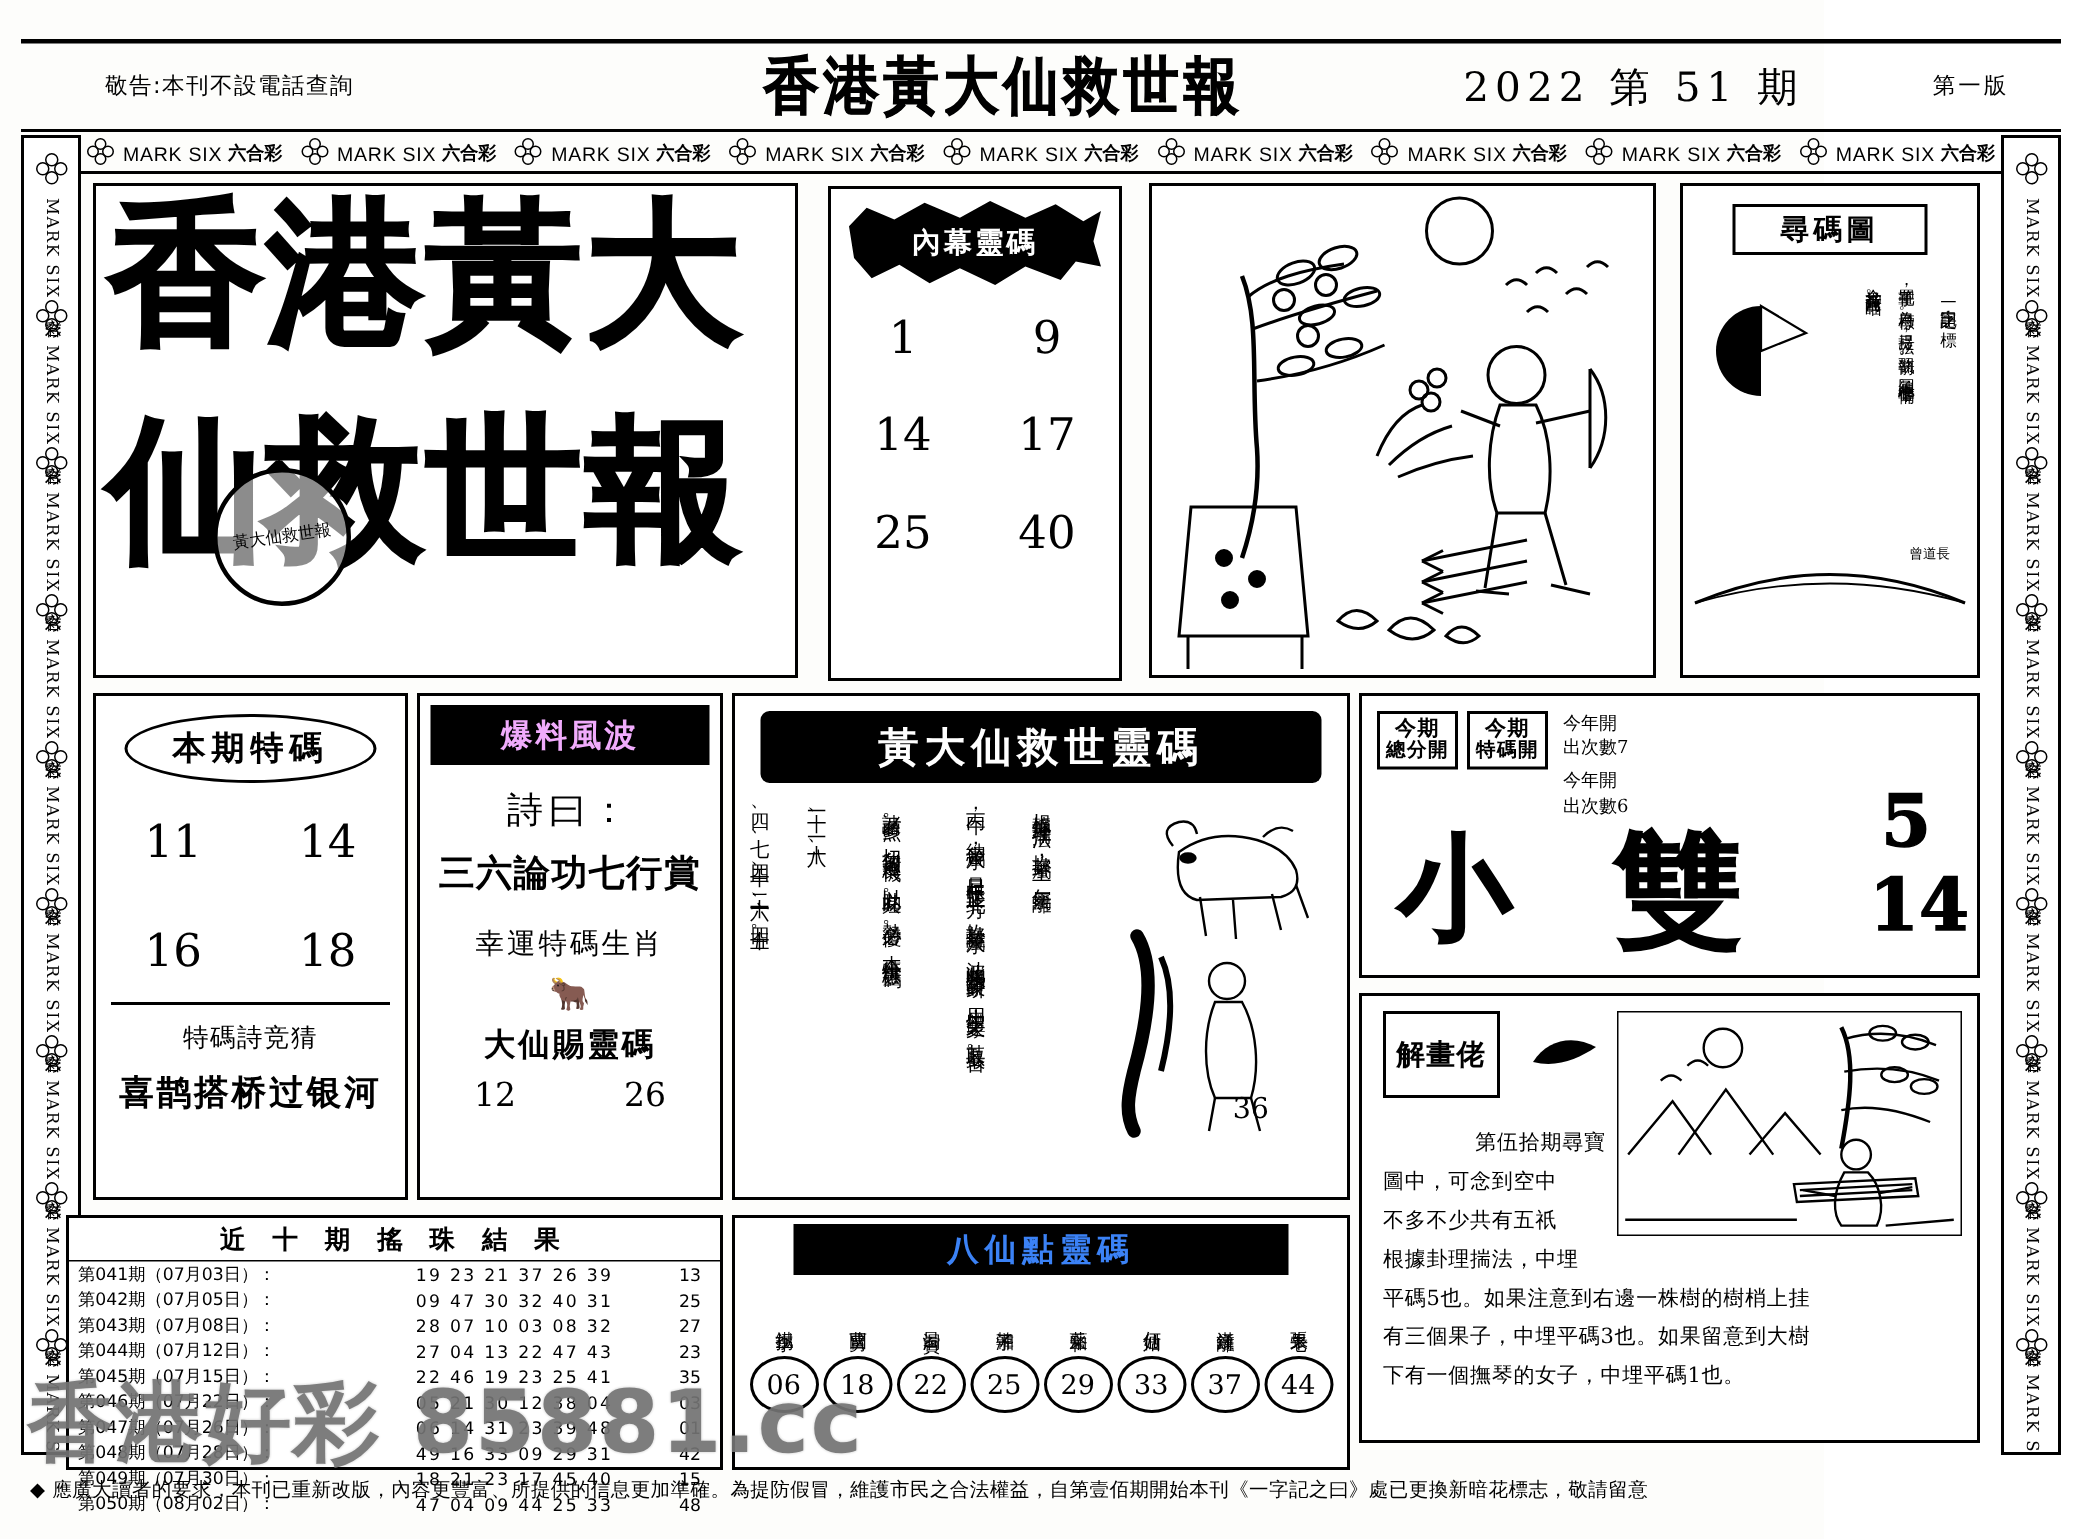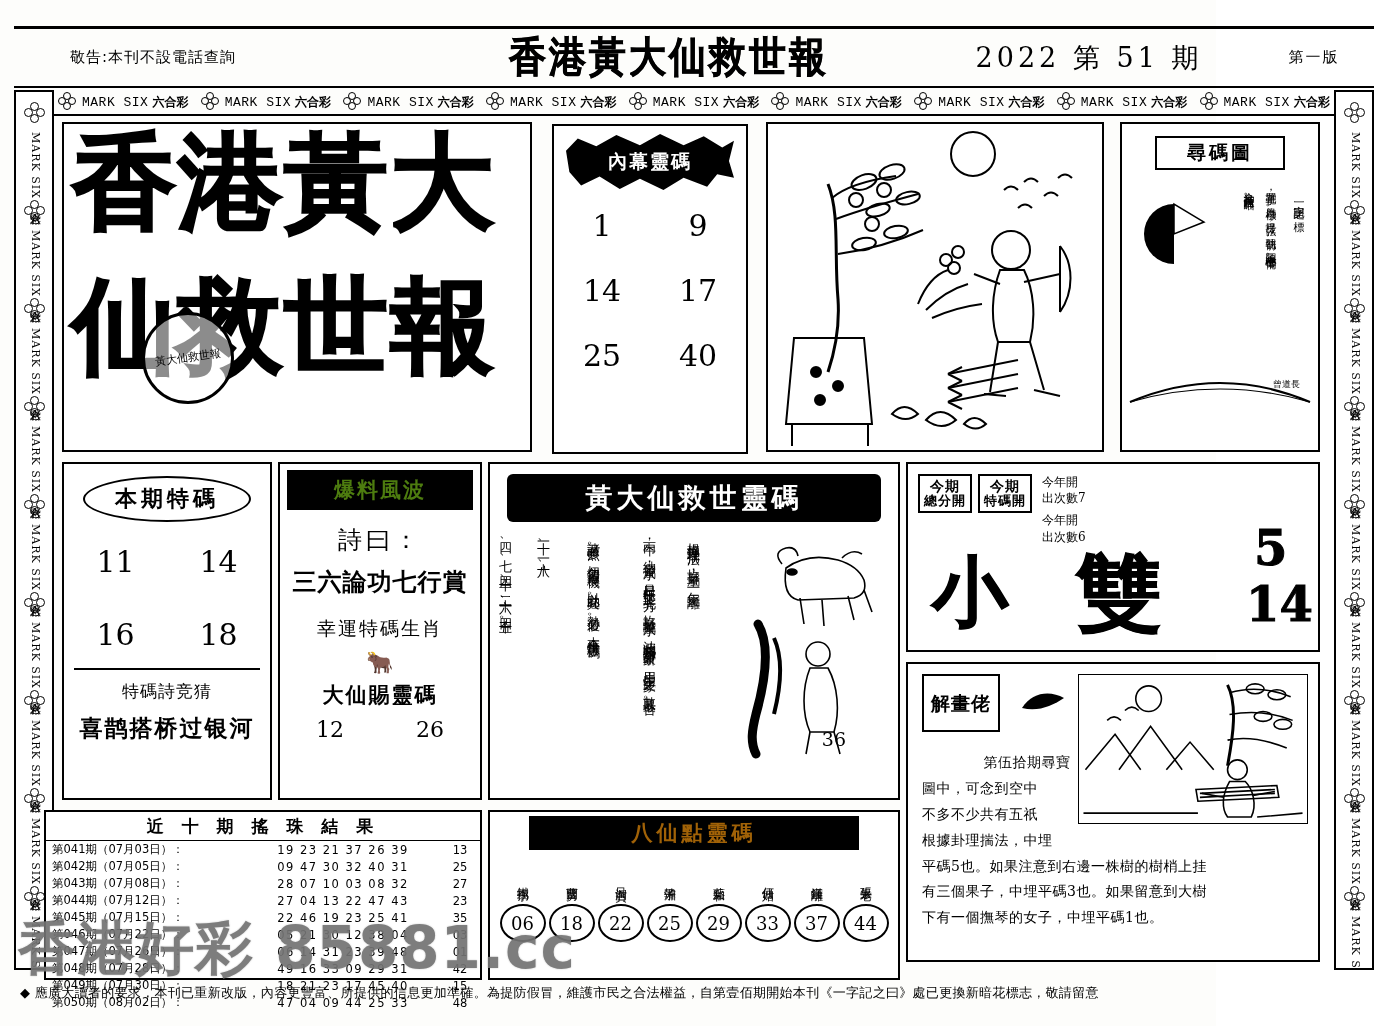--- a/index.html
+++ b/index.html
@@ -79,21 +79,21 @@
   }
   .band .unit { display: flex; align-items: center; gap: 4px; }
   .band .bflower { position: relative; width: 20px; height: 20px; }
   .band .bflower i {
     position: absolute; width: 8px; height: 8px; border: 1.5px solid #000; border-radius: 50%;
   }
   .band .bflower i:nth-child(1){ left:5px; top:0; }
   .band .bflower i:nth-child(2){ left:0; top:5px; }
   .band .bflower i:nth-child(3){ left:10px; top:5px; }
   .band .bflower i:nth-child(4){ left:5px; top:10px; }
-  .band .m1 { font-family: Liberation Mono, monospace; font-size: 13px; letter-spacing: .5px; }
+  .band .m1 { font-family: Liberation Sans, sans-serif; font-size: 13px; letter-spacing: .5px; }
   .band .m2 { font-family: "DejaVu Serif", serif; font-size: 12px; font-weight: bold; }
 
   
   .box { position: absolute; border: 2px solid #000; background: #fff; }
 
   
   #logo-block { left: 62px; top: 122px; width: 470px; height: 330px; }
   .logo-inner { position: relative; width: 100%; height: 100%; overflow: hidden; }
   .logo-l1 {
     position: absolute; left: 8px; top: 6px; width: 455px;
@@ -169,21 +169,21 @@
   }
   .tema-line {
     margin-top: 10px; text-align: center; font-size: 23px; letter-spacing: 2px;
     font-family: "DejaVu Serif", serif; font-weight: bold;
   }
 
   
   #poem-block { left: 278px; top: 462px; width: 204px; height: 338px; }
   .poem-banner {
     margin: 6px auto 0; width: 186px; height: 40px;
-    background: #000; color: #4d7c0f;
+    background: #000; color: #f0abfc;
     display: flex; align-items: center; justify-content: center;
     font-family: Liberation Serif, serif; font-weight: bold; font-size: 21px; letter-spacing: 2px;
   }
   .poem-label { margin-top: 14px; text-align: center; font-size: 24px; letter-spacing: 4px; font-family:"DejaVu Serif",serif;}
   .poem-text  { margin-top: 10px; text-align: center; font-size: 24px; letter-spacing: 1px; font-weight: bold; font-family:"DejaVu Serif",serif;}
   .poem-sub   { margin-top: 18px; text-align: center; font-size: 19px; letter-spacing: 2px; font-family:"DejaVu Serif",serif;}
   .poem-zodiac{ margin-top: 8px; text-align: center; font-size: 22px; }
   .poem-foot  { margin-top: 6px; text-align: center; font-size: 21px; letter-spacing: 2px; font-weight: bold; font-family:"DejaVu Serif",serif;}
   .poem-nums  { margin-top: 8px; display: flex; justify-content: space-around; font-size: 22px; font-family:"DejaVu Serif",serif;}
 
@@ -247,21 +247,21 @@
   .res-table { width: 100%; border-collapse: collapse; font-size: 11.5px; font-family:"DejaVu Sans",sans-serif; }
   .res-table td { padding: 1px 2px; white-space: nowrap; }
   .res-table td.lbl { padding-left: 6px; }
   .res-table td.nums { text-align: center; letter-spacing: 1.5px; }
   .res-table td.sp { text-align: center; width: 40px; }
 
   
   #baxian-block { left: 488px; top: 810px; width: 412px; height: 170px; }
   .bx-banner {
     margin: 4px auto 0; width: 330px; height: 34px;
-    background: #000; color: #a16207;
+    background: #000; color: #3b82f6;
     display: flex; align-items: center; justify-content: center;
     font-family: "DejaVu Serif", serif; font-weight: bold; font-size: 21px; letter-spacing: 4px;
   }
   .bx-row { display: flex; justify-content: space-between; padding: 6px 8px 0; }
   .bx-cell { width: 52px; text-align: center; }
   .bx-name {
     writing-mode: vertical-rl; margin: 0 auto; height: 46px;
     font-size: 12px; letter-spacing: 1px; font-family:"DejaVu Serif",serif;
   }
   .bx-oval {
@@ -616,21 +616,21 @@
   <div class="box" id="xunma-block">
     <div class="xm-title">尋碼圖</div>
     <div class="xm-body">
       <svg width="196" height="140" viewBox="0 0 196 140" style="position:absolute;left:0;top:0;">
         <path d="M52 34 A30 30 0 1 0 52 94 L52 64 Z" fill="#000"></path>
         <path d="M52 34 L52 64 L82 52 Z" fill="#fff" stroke="#000" stroke-width="1.5"></path>
       </svg>
       <div class="xm-vtext" style="right:12px; top:26px; height:150px;">一字記之曰：標</div>
       <div class="xm-vtext" style="right:40px; top:14px; height:190px;">置靶子，為目標。提弓弦，執羽箭。圓線中心作準備。</div>
       <div class="xm-vtext" style="right:62px; top:14px; height:150px;">全神貫注向前瞄。</div>
-      <div style="position:absolute; right:18px; bottom:49px; font-size:9px;">曾道長</div>
+      <div style="position:absolute; right:18px; bottom:64px; font-size:9px;">曾道長</div>
       <svg width="196" height="90" viewBox="0 0 196 90" style="position:absolute;left:0;bottom:4px;">
         <path d="M8 56 Q98 18 188 56" fill="none" stroke="#000" stroke-width="2"></path>
         <path d="M8 56 Q98 30 188 56" fill="none" stroke="#000" stroke-width="1.2"></path>
       </svg>
     </div>
   </div>
 
   <div class="box" id="tema-block">
     <div class="tema-oval">本期特碼</div>
     <div class="tema-grid">

